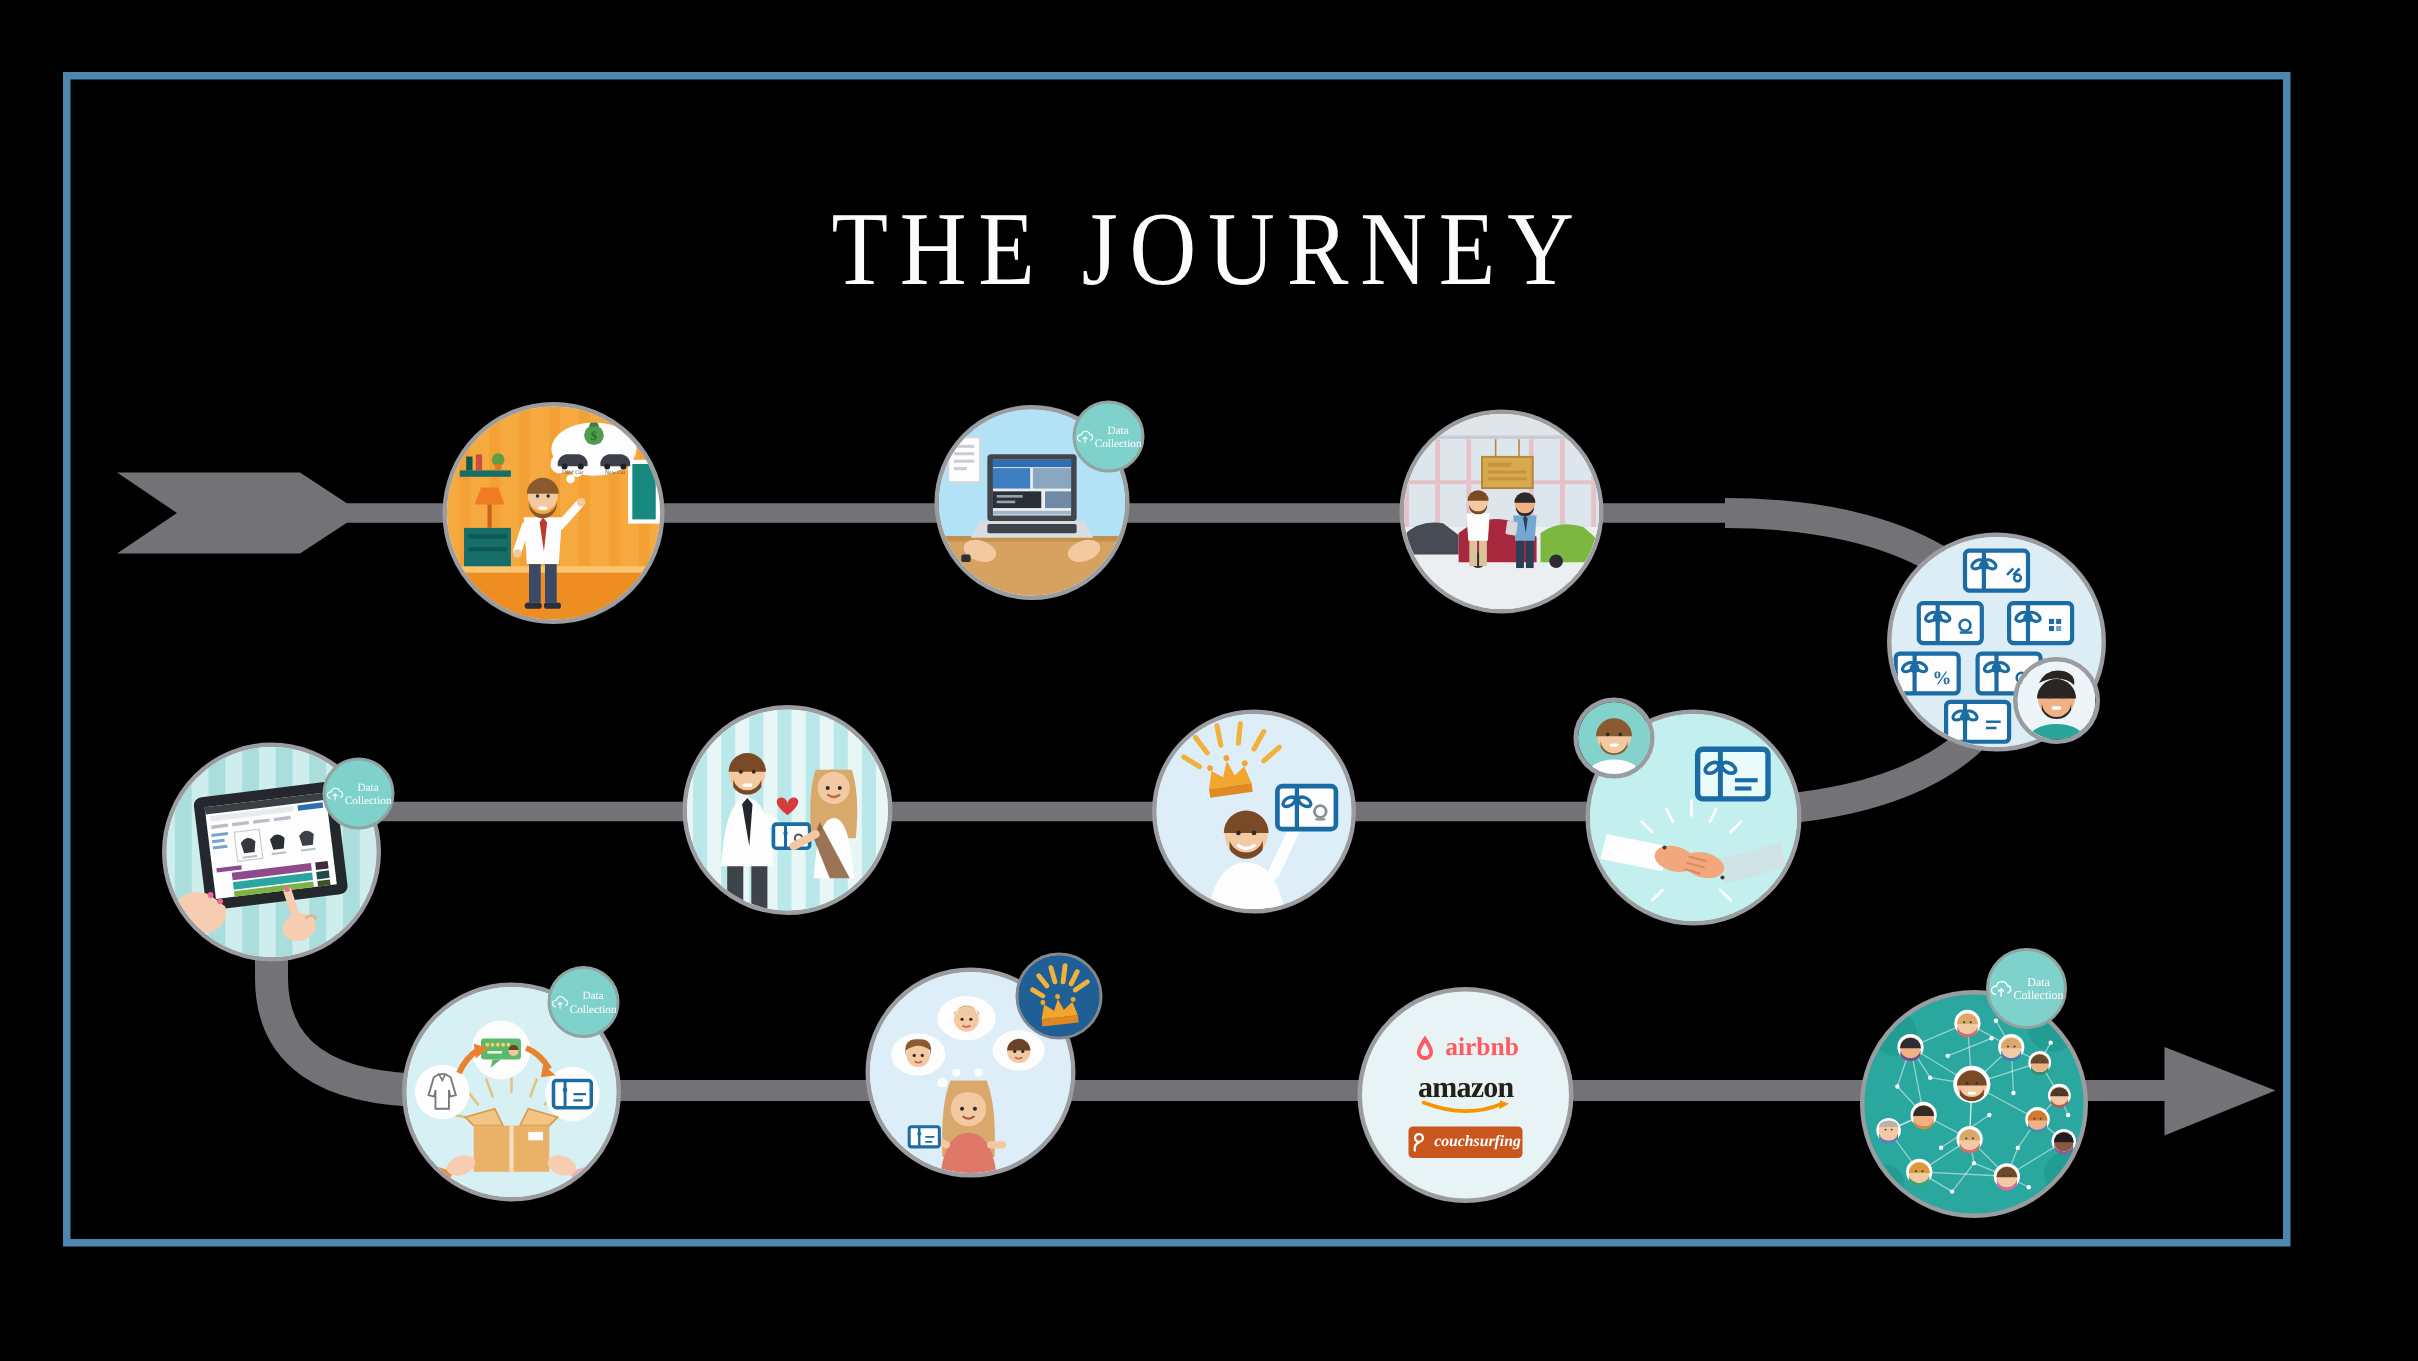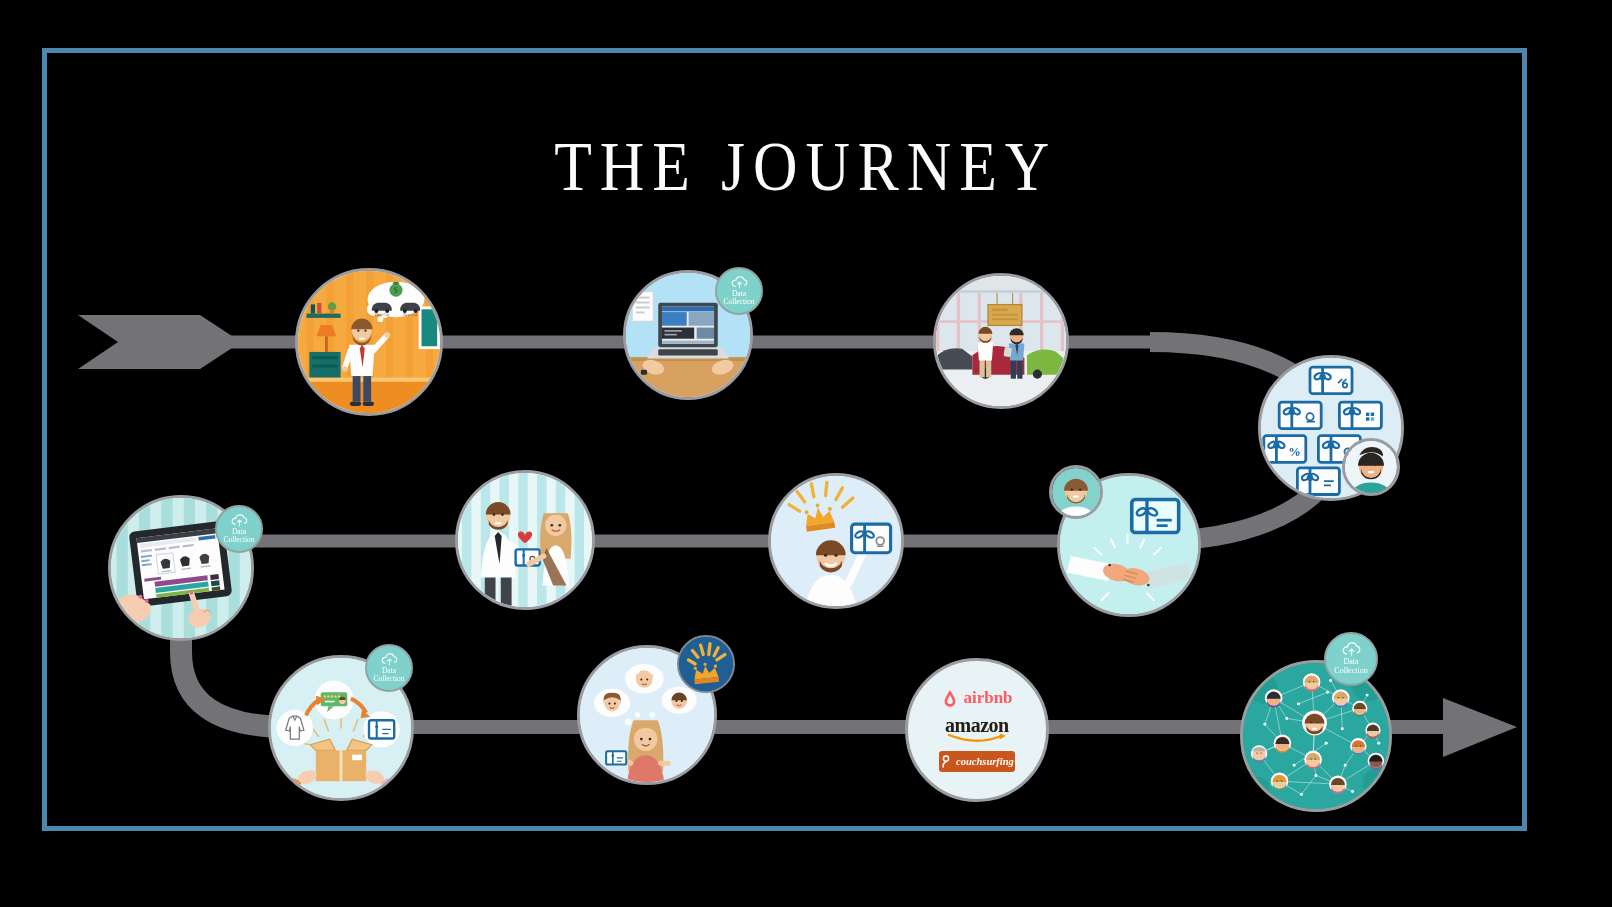--- a/index.html
+++ b/index.html
@@ -7,32 +7,32 @@
          font-family:Liberation Serif, serif;}
   .frame{position:absolute;left:42px;top:48px;width:1475px;height:773px;border:5px solid #4d86ae;}
   .title{position:absolute;left:0;top:80px;width:100%;text-align:center;color:#fbfbfb;
          font-size:70px;font-weight:300;letter-spacing:9px;}
   .title span{display:inline-block;transform:scaleX(.88);}
   .path-layer{position:absolute;left:0;top:0;}
   .node{position:absolute;border-radius:50%;border:3px solid #9b9ca0;overflow:hidden;
         box-sizing:border-box;background:#dcedf6;}
   .node>svg{display:block;width:100%;height:100%;}
   .badge{position:absolute;border-radius:50%;background:#7fd2cb;border:2px solid #92a4a2;
-         box-sizing:border-box;display:flex;flex-direction:column;align-items:center;
+         box-sizing:border-box;display:flex;flex-direction:row;align-items:center;
          justify-content:center;color:#fff;text-align:center;z-index:5;}
   .badge .lbl{font-size:7.5px;line-height:1.1;margin-top:1px;width:44px;}
   .badge-crown{position:absolute;border-radius:50%;background:#1f5f95;border:2px solid #84888c;
          box-sizing:border-box;z-index:5;overflow:hidden;}
   .avatar{position:absolute;border-radius:50%;border:3px solid #9b9ca0;overflow:hidden;
          box-sizing:border-box;z-index:6;}
   .avatar svg,.badge-crown svg{display:block;width:100%;height:100%;}
   .logos{display:flex;flex-direction:column;align-items:center;justify-content:center;
          height:100%;gap:7px;}
   .airbnb-row{display:flex;align-items:center;gap:4px;color:#ff5a60;font-weight:bold;font-size:17px;text-align:right;}
-  .amazon-wrap{display:flex;flex-direction:column;align-items:flex-start;line-height:1;}
+  .amazon-wrap{display:flex;flex-direction:column;align-items:flex-end;line-height:1;}
   .amazon-word{font-weight:bold;font-size:20px;color:#242019;letter-spacing:-.5px;}
   .couch{display:flex;align-items:center;gap:4px;background:#c9571d;border-radius:3px;
          padding:4px 1px;color:#fff;font-style:italic;font-weight:bold;font-size:10.5px;}
 </style>
 </head>
 <body>
 
 <div class="slide">
   <div class="frame"></div>
   <h1 class="title"><span>THE JOURNEY</span></h1>

